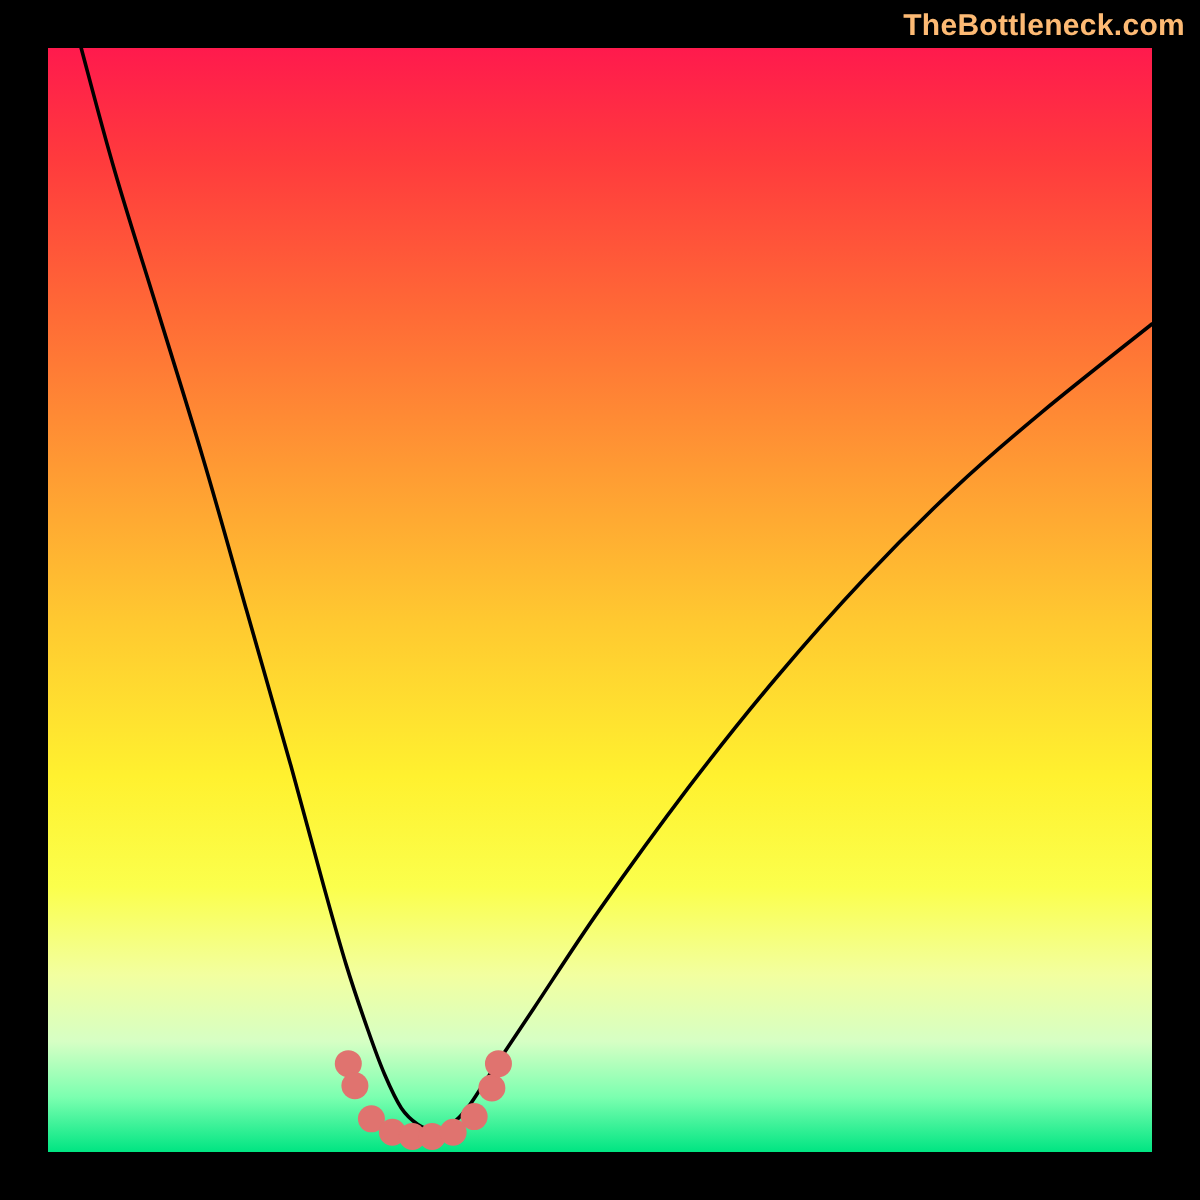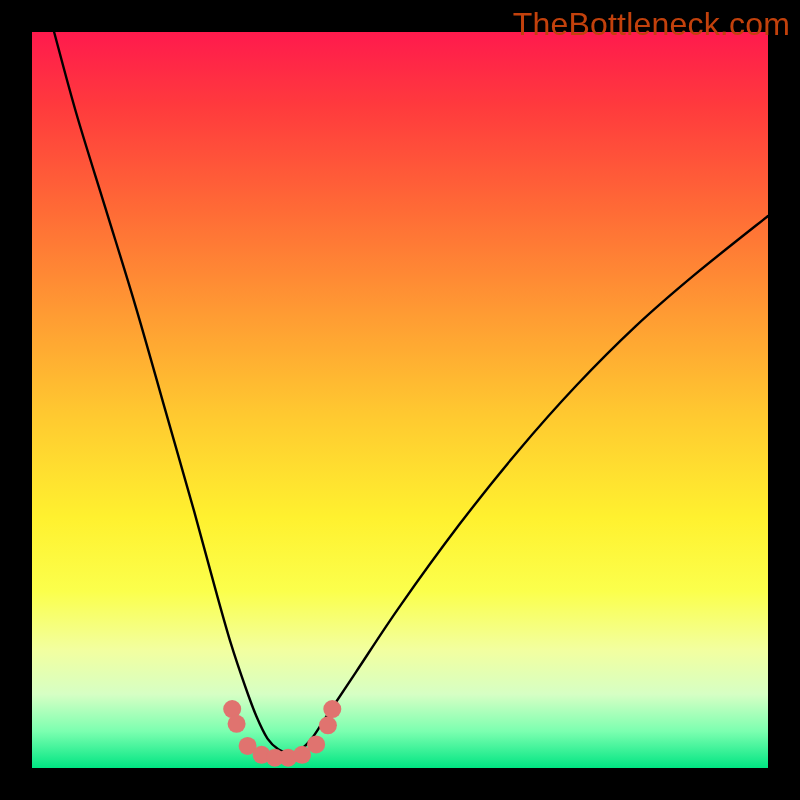--- a/index.html
+++ b/index.html
@@ -35,23 +35,23 @@
       #f2ffa0 84%,
       #d6ffc4 90%,
       #7cffb0 95%,
       #00e582 100%
     );
   }
   .watermark {
     position: absolute;
     top: 6px;
     right: 10px;
-    color: #c2410c;
-    font-size: 32px;
-    font-weight: 400;
+    color: #fdba74;
+    font-size: 20px;
+    font-weight: 700;
     letter-spacing: 0.2px;
     z-index: 5;
   }
   svg.curve {
     position: absolute;
     left: 0;
     top: 0;
     width: 736px;
     height: 736px;
     overflow: visible;

